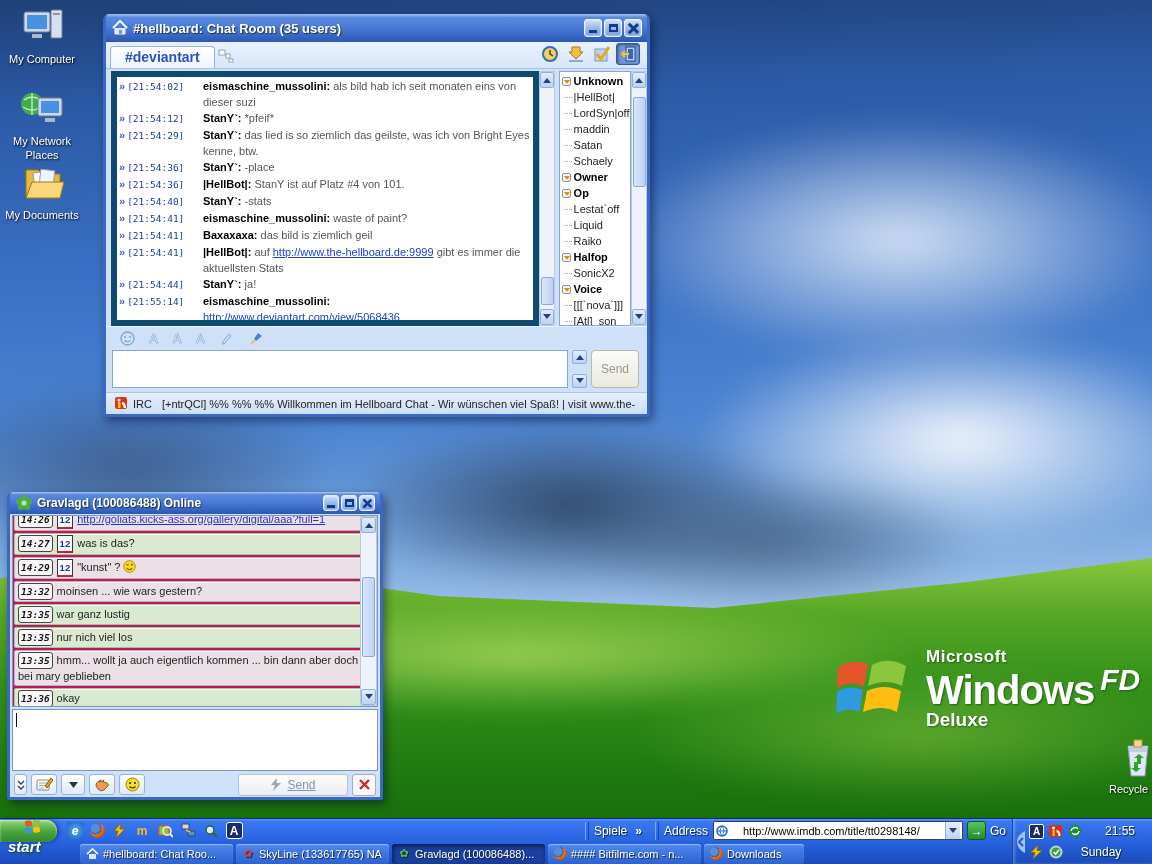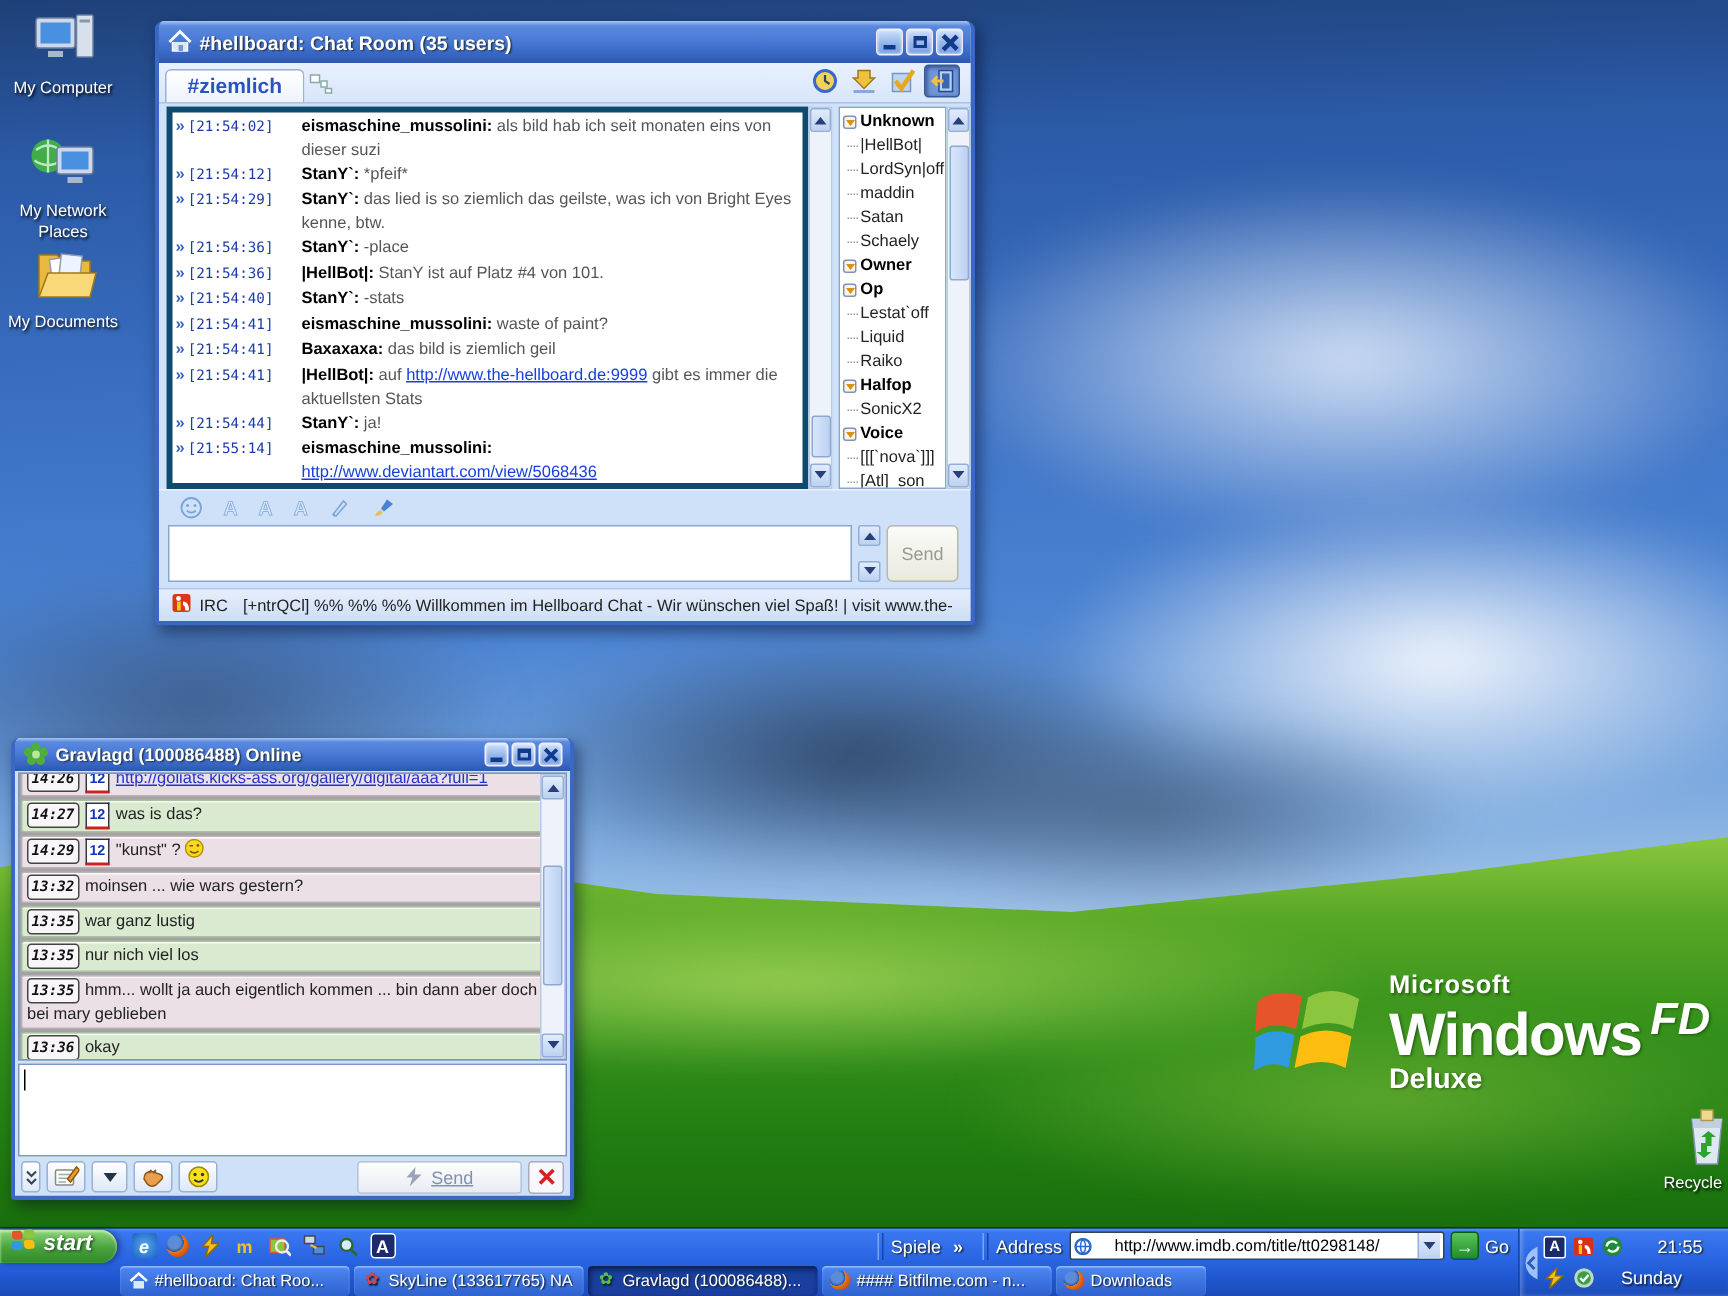--- a/index.html
+++ b/index.html
@@ -60,21 +60,21 @@
   .irc-tabrow { height:27px; display:flex; align-items:flex-end; padding:0 6px 0 4px;
     background:linear-gradient(180deg,#e9f1fd,#d7e6fa); border-bottom:1px solid #a9c0e4; }
   .irc-tab { height:22px; padding:2px 14px 0; background:linear-gradient(180deg,#ffffff,#eef4fd); border:1px solid #9ab2d8;
     border-bottom:none; border-radius:4px 4px 0 0; color:#2a52c0; font-weight:bold; font-size:14px; cursor:pointer; }
   .tab-cascade { width:18px; height:16px; margin:0 0 4px 2px; cursor:pointer; }
   .irc-tool { width:24px; height:22px; margin:0 1px 3px; border-radius:3px; display:flex; align-items:center; justify-content:center; cursor:pointer; }
   .irc-tool.pressed { background:#6f96d8; border:1px solid #33589c; box-shadow:inset 1px 1px 3px rgba(0,0,40,.5); }
   .spacer { flex:1; }
 
   .irc-main { display:flex; height:257px; padding:2px 0 0 5px; }
-  .chatlog { width:470px; background:#fff; border:4px solid #0c4a6e; font-size:11px; line-height:16px; overflow:hidden; padding:1px 2px 0 2px; }
+  .chatlog { width:470px; background:#fff; border:6px solid #0c4a6e; font-size:11px; line-height:16px; overflow:hidden; padding:1px 2px 0 2px; }
   .msg { display:flex; }
   .msg-left { flex:0 0 84px; white-space:nowrap; }
   .bullet { font-style:normal; color:#3a62b8; font-weight:bold; margin-right:2px; }
   .bullet::before { content:"\00BB"; }
   .msg-time { color:#1c3aa8; font-family:"DejaVu Sans Mono",monospace; font-size:9.5px; }
   .msg-body { flex:1; color:#555; }
   .nick { color:#000; } .nick::after { content:": "; }
   .msg a { color:#1840d8; }
 
   .vscroll { width:17px; background:#eef3fb; border:1px solid #b6c9e6; display:flex; flex-direction:column; position:relative; }
@@ -109,21 +109,21 @@
     white-space:nowrap; overflow:hidden; border-radius:0 0 2px 2px; }
   .statusbar .sep { width:1px; height:14px; background:#aec4e6; }
   .grip { margin-left:auto; width:10px; height:10px;
     background:radial-gradient(circle at 2px 8px,#9ab 1px,transparent 1.5px),radial-gradient(circle at 6px 8px,#9ab 1px,transparent 1.5px),radial-gradient(circle at 6px 4px,#9ab 1px,transparent 1.5px),radial-gradient(circle at 10px 8px,#9ab 1px,transparent 1.5px),radial-gradient(circle at 10px 4px,#9ab 1px,transparent 1.5px),radial-gradient(circle at 10px 0px,#9ab 1px,transparent 1.5px); }
 
   
   .icq { left:7px; top:492px; width:376px; height:308px; }
   .icq .titlebar { height:22px; }
   .icq .t-title { font-size:12px; }
   .icq .tbtn { width:16px; height:16px; }
-  .icq-msgs { height:192px; margin:1px 2px 0; background:#a3a3a3; border:1px solid #7a96c4; overflow:hidden; position:relative; }
+  .icq-msgs { height:192px; margin:1px 2px 0; background:#be185d; border:1px solid #7a96c4; overflow:hidden; position:relative; }
   .im-row { border:1px solid #bfb0ba; border-radius:2px; margin:1px 1px 2px; padding:1px 3px; font-size:11px; line-height:15px; color:#222;
     box-shadow:inset 0 1px 0 rgba(255,255,255,.8); }
   .im-row.pink { background:#ece0e7; }
   .im-row.green { background:#d9ead0; border-color:#a8bfa0; }
   .im-row.clip { margin-top:-7px; }
   .im-time { display:inline-block; border:1px solid #444; border-radius:3px; background:#f8f6f8; padding:0 2px; margin-right:4px;
     font-family:"DejaVu Sans Mono",monospace; font-style:italic; font-weight:bold; font-size:9.5px; color:#111; }
   .im-badge { display:inline-block; border:1px solid #334; border-bottom:2px solid #c22; background:#fff; color:#1133bb;
     font-weight:bold; font-size:9.5px; padding:0 2px; margin-right:4px; }
   .im-row a { color:#2233cc; }
@@ -137,23 +137,23 @@
   .icq-send { margin-left:auto; width:110px; height:22px; border:1px solid #b6c4da; border-radius:3px;
     background:linear-gradient(180deg,#fdfdfb,#e8ecf2); color:#8292b4; font-size:12px; display:flex; align-items:center; justify-content:center; gap:5px; }
   .icq-send u { text-decoration:underline; }
   .icq-x { width:24px; height:22px; border:1px solid #aab; border-radius:3px; background:#f6f8fc; display:flex; align-items:center; justify-content:center; cursor:pointer; }
 
   
   .taskbar { position:absolute; left:0; right:0; bottom:0; height:46px; z-index:10; display:flex;
     background:linear-gradient(180deg,#5a95f8 0%,#3a78f0 5%,#2a65e2 45%,#2159d2 70%,#1c4bb8 100%); border-top:1px solid #0a2a80; }
   .tb-left { flex:1; display:flex; flex-direction:column; min-width:0; }
   .tb-row { height:23px; display:flex; align-items:center; min-width:0; }
-  .start-btn { height:22px; padding:0 16px 0 8px; margin:1px 0 0; display:flex; align-items:flex-start; gap:5px;
+  .start-btn { height:22px; padding:0 16px 0 8px; margin:1px 0 0; display:flex; align-items:flex-end; gap:5px;
     background:linear-gradient(180deg,#8ed67a,#48a23c 55%,#2f8a2f); border-radius:0 11px 11px 0; cursor:pointer;
-    box-shadow:inset 0 1px 2px #cff0b8, 2px 0 4px rgba(0,0,20,.4); }
+    box-shadow:inset 0 1px 2px #cff0b8, 2px 0 4px rgba(0,0,20,.4);flex-direction:column; }
   .start-btn span { color:#fff; font-size:15px; font-weight:bold; font-style:italic; text-shadow:1px 1px 2px #15481a; }
   .miniflag { width:16px; height:14px; display:grid; grid-template-columns:7px 7px; grid-template-rows:6px 6px; gap:1px; transform:skewY(-6deg); }
   .miniflag i { border-radius:1px 3px 1px 3px; }
   .ql { display:flex; align-items:center; gap:6px; margin-left:10px; }
   .ql-ic { width:17px; height:17px; border-radius:3px; display:flex; align-items:center; justify-content:center;
     font-size:12px; font-weight:bold; cursor:pointer; }
   .tb-handle { width:4px; height:18px; margin:0 5px; border-left:1px solid #7aa4f4; border-right:1px solid #1a45a8; }
   .tb-label { color:#fff; font-size:12px; text-shadow:1px 1px 1px #123; }
   .addr-input { width:250px; height:19px; background:#fff; border:1px solid #345; border-radius:2px; display:flex; align-items:center; padding:0 2px; gap:15px; }
   .addr-input input { flex:1; border:none; outline:none; font-size:11px; font-family:"Liberation Sans",sans-serif; color:#000; background:transparent; }
@@ -268,21 +268,21 @@
         <span class="tbtn">
             <i class="g-max"></i>
           </span>
         <span class="tbtn">
             <i class="g-close"></i>
           </span>
       </span>
     </div>
 
     <div class="irc-tabrow">
-      <span class="irc-tab"><span>#ziemlich</span></span>
+      <span class="irc-tab"><span>#deviantart</span></span>
       <span class="tab-cascade">
         <svg viewBox="0 0 18 16">
             <rect x="2" y="2" width="6" height="5" fill="#fff" stroke="#8aa"></rect>
             <rect x="9" y="6" width="4" height="4" fill="#fff" stroke="#8aa"></rect>
             <rect x="12" y="11" width="4" height="3" fill="#fff" stroke="#8aa"></rect>
           </svg>
       </span>
       <span class="spacer"></span>
       <span class="irc-tool">
         <svg width="18" height="18" viewBox="0 0 18 18">

